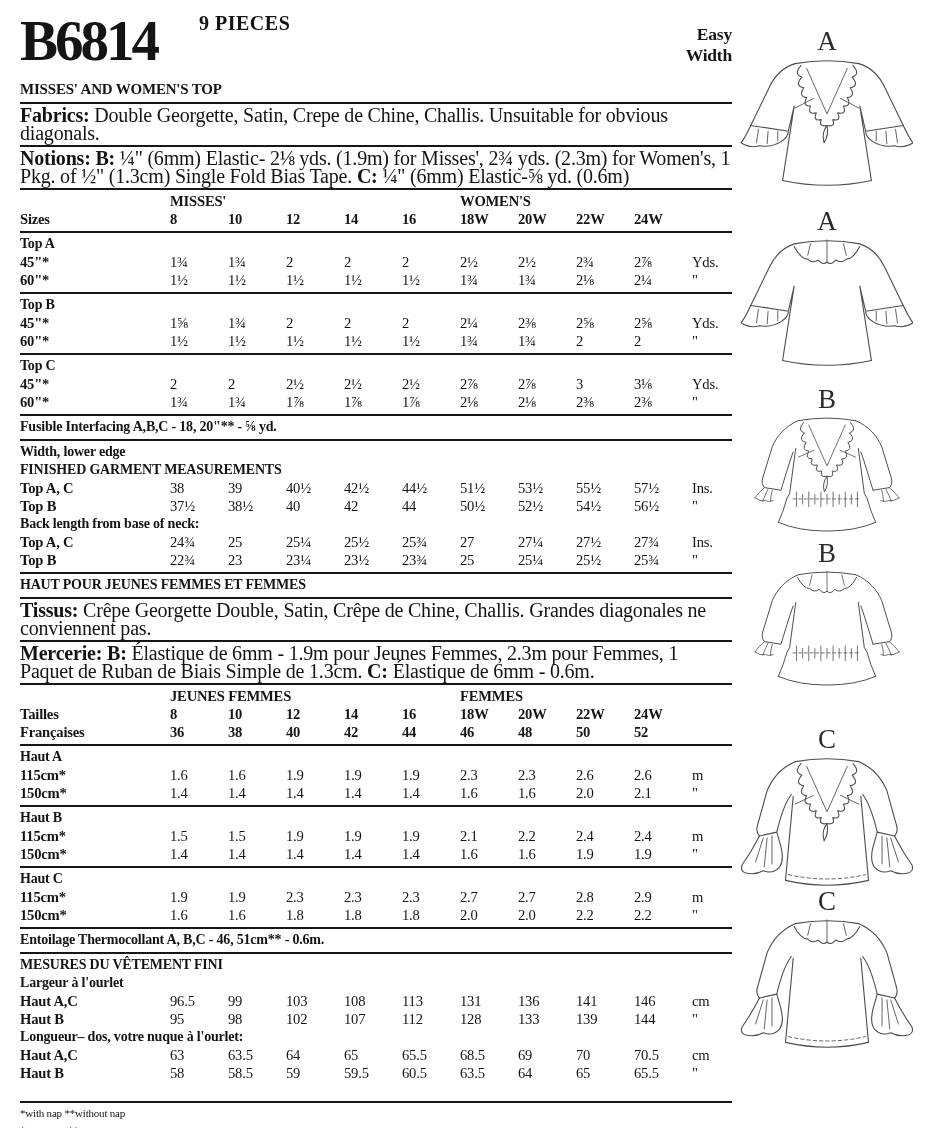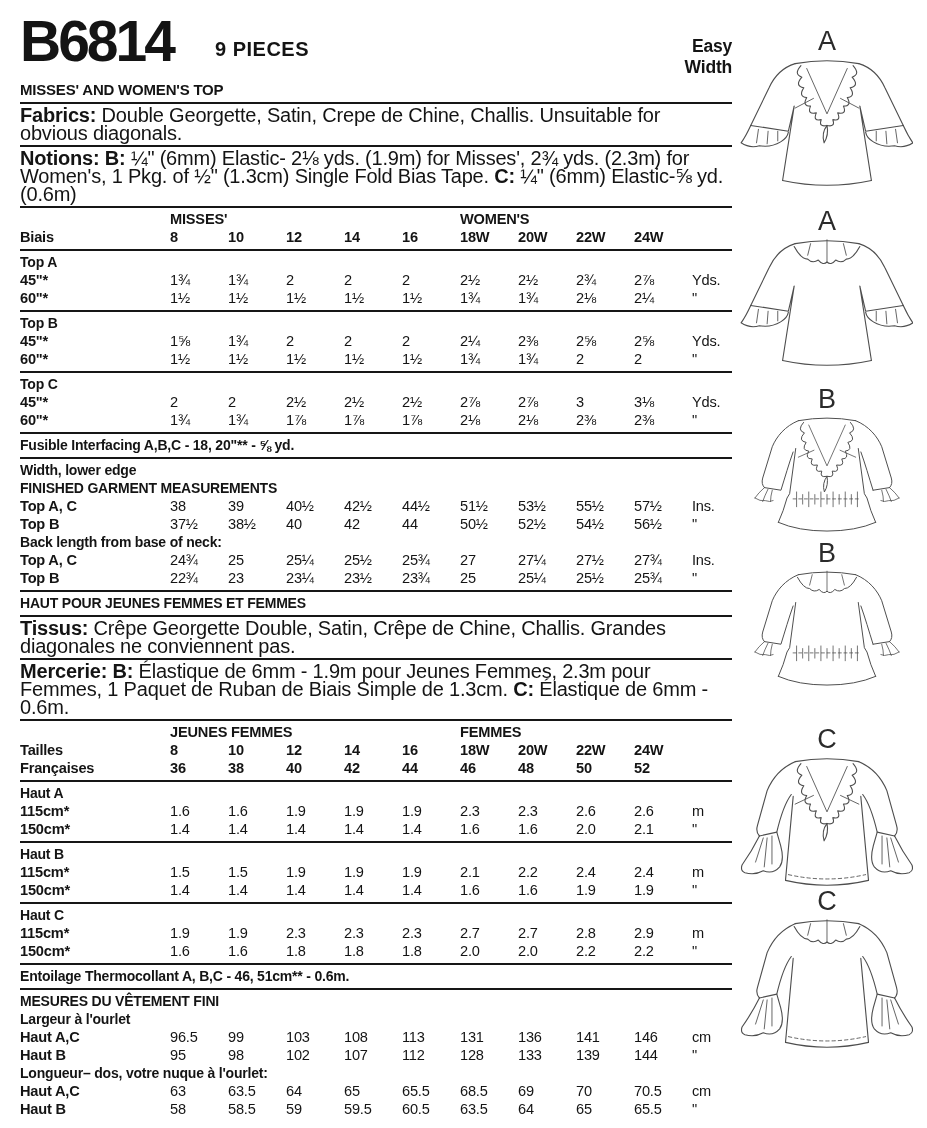--- a/index.html
+++ b/index.html
@@ -1,24 +1,24 @@
 <!DOCTYPE html>
 <html><head>
 <meta charset="utf-8">
 <style>
   html,body{margin:0;padding:0;background:#fff;}
   .sheet{position:relative;width:913px;height:1128px;background:#fff;overflow:hidden;
-         font-family:Liberation Sans, sans-serif;color:#141414;}
+         font-family:Liberation Serif, serif;color:#141414;}
   .content{position:absolute;left:20px;top:12px;width:712px;letter-spacing:-0.2px;}
 
   
   .masthead{display:flex;align-items:flex-start;height:66px;}
   .code{font-size:57px;font-weight:800;letter-spacing:-3px;line-height:58px;}
-  .pieces{font-size:20px;font-weight:600;margin-left:42px;margin-top:26px;letter-spacing:0.5px;}
-  .grade{margin-left:auto;text-align:right;font-size:17.5px;font-weight:800;line-height:21px;margin-top:24px;}
+  .pieces{font-size:20px;font-weight:600;margin-left:42px;letter-spacing:0.5px;}
+  .grade{margin-left:auto;text-align:right;font-size:17.5px;font-weight:800;line-height:21px;margin-top:12px;}
   .doc-title{font-size:15px;font-weight:800;line-height:19px;margin-top:2px;}
 
   .rule{border:none;border-top:2.6px solid #161616;margin:3px 0 2px 0;}
   .para{font-size:20px;line-height:18px;margin:1px 0;}
   .para b{font-weight:800;}
 
   
   .tr{display:grid;grid-template-columns:150px repeat(9,58px) 1fr;
       font-size:14.6px;line-height:18px;align-items:baseline;}
   .tr .lbl{font-weight:800;}
@@ -61,21 +61,21 @@
     <div class="para"><b>Fabrics:</b><span> Double Georgette, Satin, Crepe de Chine, Challis. Unsuitable for obvious diagonals.</span></div>
     <hr class="rule">
     <div class="para"><b>Notions: B:</b><span> ¼" (6mm) Elastic- 2⅛ yds. (1.9m) for Misses', 2¾ yds. (2.3m) for Women's, 1 Pkg. of ½" (1.3cm) Single Fold Bias Tape. </span><b>C:</b><span> ¼" (6mm) Elastic-⅝ yd. (0.6m)</span></div>
     <hr class="rule">
 
     <div class="tr">
       <span class="g1">MISSES'</span>
       <span class="g2">WOMEN'S</span>
     </div>
     <div class="tr hdr">
-      <span class="lbl">Biais</span>
+      <span class="lbl">Sizes</span>
       <span class="cells"><span class="cell">8</span><span class="cell">10</span><span class="cell">12</span><span class="cell">14</span><span class="cell">16</span><span class="cell">18W</span><span class="cell">20W</span><span class="cell">22W</span><span class="cell">24W</span></span>
     </div>
     <hr class="rule">
 
     <div class="full">Top A</div>
     <div class="tr">
       <span class="lbl">45"*</span>
       <span class="cells"><span class="cell">1¾</span><span class="cell">1¾</span><span class="cell">2</span><span class="cell">2</span><span class="cell">2</span><span class="cell">2½</span><span class="cell">2½</span><span class="cell">2¾</span><span class="cell">2⅞</span></span>
       <span class="unit">Yds.</span>
     </div>

